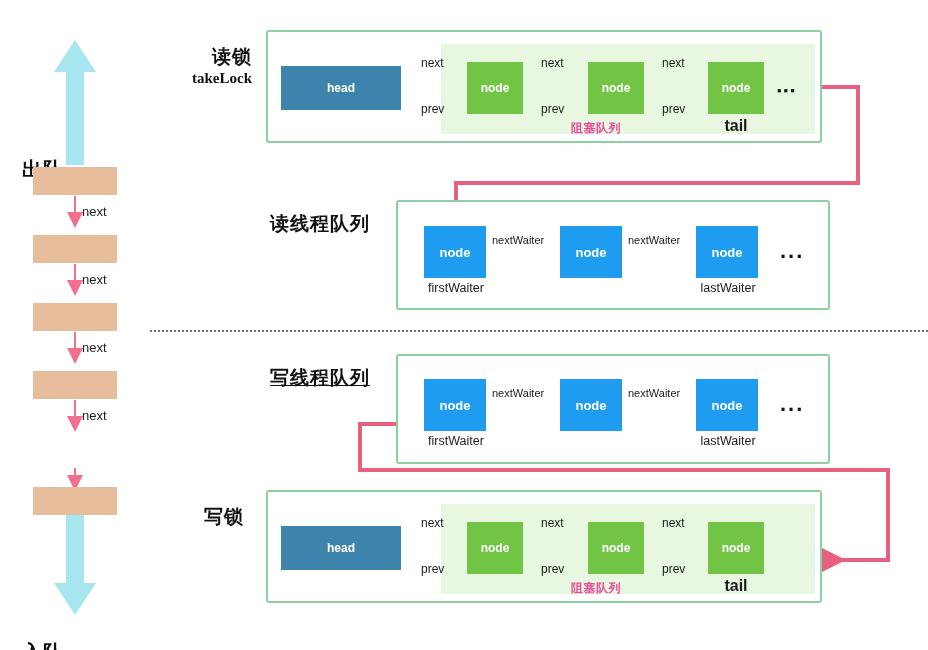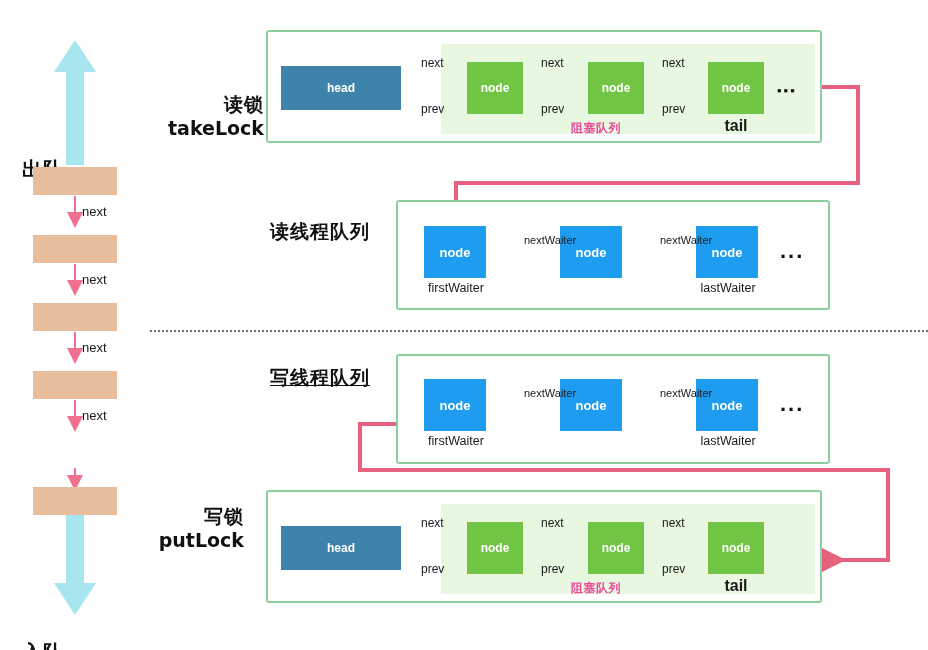--- a/index.html
+++ b/index.html
@@ -33,21 +33,21 @@
   .innerpanel{
     position:absolute;background:#e8f8e0;box-sizing:border-box;
   }
 
   .section-title{
     position:absolute;text-align:right;
     font-family:"DejaVu Sans","Liberation Sans",sans-serif;
     font-weight:700;color:#111;line-height:1.25;
   }
   .section-title .cn{display:block;font-size:19px;letter-spacing:1px;}
-  .section-title .en{display:block;font-size:19px;}
+  .section-title .en{display:block;font-size:15px;font-family:Liberation Serif, serif;}
   .section-title.single .cn{font-size:19px;}
 
   
   .headbox{
     position:absolute;background:#3d83ab;
     display:flex;align-items:center;justify-content:center;
     color:#ffffff;font-size:12px;font-weight:700;
   }
   .gnode{
     position:absolute;background:#72c444;
@@ -66,21 +66,21 @@
   .caption.bold{font-weight:700;font-size:16px;}
   .bq-label{
     position:absolute;font-size:12px;font-weight:700;color:#ec4899;
     font-family:"DejaVu Sans","Liberation Sans",sans-serif;
     letter-spacing:.5px;
   }
   .arrlabel{
     position:absolute;font-size:12px;color:#1a1a1a;
     font-family:"Liberation Sans",sans-serif;white-space:nowrap;
   }
-  .arrlabel.small{font-size:11px;margin-left:32px;}
+  .arrlabel.small{font-size:11px;}
   .ellipsis{
     position:absolute;font-size:22px;font-weight:800;color:#111;
     letter-spacing:2px;line-height:1;
   }
   .dotsep{
     position:absolute;height:0;border-top:2px dotted #6d6d6d;
   }
   svg.overlay{position:absolute;left:0;top:0;pointer-events:none;}
 </style>
 </head>
@@ -162,42 +162,42 @@
 <div class="nextlabel" style="left:82px;top:204px;">next</div>
 <div class="qbox" style="left:33px;top:235px;"></div>
 <div class="nextlabel" style="left:82px;top:272px;">next</div>
 <div class="qbox" style="left:33px;top:303px;"></div>
 <div class="nextlabel" style="left:82px;top:340px;">next</div>
 <div class="qbox" style="left:33px;top:371px;"></div>
 <div class="nextlabel" style="left:82px;top:408px;">next</div>
 <div class="qbox" style="left:33px;top:487px;"></div>
 <div class="qarrow-label" style="left:22px;top:591px;">入队</div>
 
-<div class="section-title" style="left:124px;top:45px;width:140px;margin-top:48px;">
+<div class="section-title" style="left:112px;top:45px;width:140px;">
   <span class="cn">读锁</span>
   <span class="en">takeLock</span>
 </div>
 
 <div class="frame" style="left:266px;top:30px;width:556px;height:113px;"></div>
 <div class="innerpanel" style="left:441px;top:44px;width:374px;height:90px;"></div>
 <div class="headbox" style="left:281px;top:66px;width:120px;height:44px;">head</div>
 <div class="gnode" style="left:467px;top:62px;width:56px;height:52px;">node</div>
 <div class="gnode" style="left:588px;top:62px;width:56px;height:52px;">node</div>
 <div class="gnode" style="left:708px;top:62px;width:56px;height:52px;">node</div>
 <div class="caption bold" style="left:708px;top:117px;width:56px;">tail</div>
 <div class="arrlabel" style="left:421px;top:56px;">next</div>
 <div class="arrlabel" style="left:421px;top:102px;">prev</div>
 <div class="arrlabel" style="left:541px;top:56px;">next</div>
 <div class="arrlabel" style="left:541px;top:102px;">prev</div>
 <div class="arrlabel" style="left:662px;top:56px;">next</div>
 <div class="arrlabel" style="left:662px;top:102px;">prev</div>
 <div class="bq-label" style="left:571px;top:120px;">阻塞队列</div>
 <div class="ellipsis" style="left:777px;top:84px;font-size:13px;">▪▪▪</div>
 
-<div class="section-title single" style="left:150px;top:220px;width:220px;">
+<div class="section-title single" style="left:150px;top:212px;width:220px;">
   <span class="cn">读线程队列</span>
 </div>
 
 <div class="frame" style="left:396px;top:200px;width:434px;height:110px;"></div>
 <div class="bnode" style="left:424px;top:226px;width:62px;height:52px;">node</div>
 <div class="bnode" style="left:560px;top:226px;width:62px;height:52px;">node</div>
 <div class="bnode" style="left:696px;top:226px;width:62px;height:52px;">node</div>
 <div class="caption" style="left:408px;top:281px;width:96px;">firstWaiter</div>
 <div class="caption" style="left:680px;top:281px;width:96px;">lastWaiter</div>
 <div class="arrlabel small" style="left:492px;top:234px;">nextWaiter</div>
@@ -215,21 +215,20 @@
 <div class="bnode" style="left:560px;top:379px;width:62px;height:52px;">node</div>
 <div class="bnode" style="left:696px;top:379px;width:62px;height:52px;">node</div>
 <div class="caption" style="left:408px;top:434px;width:96px;">firstWaiter</div>
 <div class="caption" style="left:680px;top:434px;width:96px;">lastWaiter</div>
 <div class="arrlabel small" style="left:492px;top:387px;">nextWaiter</div>
 <div class="arrlabel small" style="left:628px;top:387px;">nextWaiter</div>
 <div class="ellipsis" style="left:780px;top:393px;">...</div>
 
 <div class="section-title" style="left:104px;top:505px;width:140px;">
   <span class="cn">写锁</span>
-  <span class="en">putLock</span>
 </div>
 
 <div class="frame" style="left:266px;top:490px;width:556px;height:113px;"></div>
 <div class="innerpanel" style="left:441px;top:504px;width:374px;height:90px;"></div>
 <div class="headbox" style="left:281px;top:526px;width:120px;height:44px;">head</div>
 <div class="gnode" style="left:467px;top:522px;width:56px;height:52px;">node</div>
 <div class="gnode" style="left:588px;top:522px;width:56px;height:52px;">node</div>
 <div class="gnode" style="left:708px;top:522px;width:56px;height:52px;">node</div>
 <div class="caption bold" style="left:708px;top:577px;width:56px;">tail</div>
 <div class="arrlabel" style="left:421px;top:516px;">next</div>

